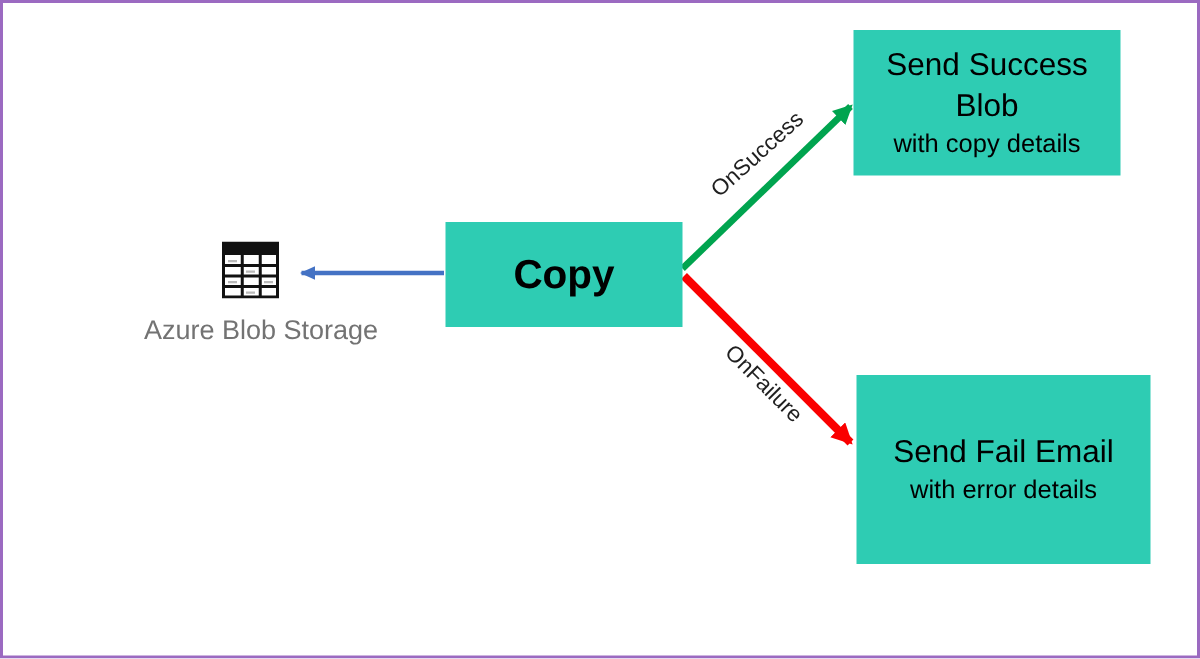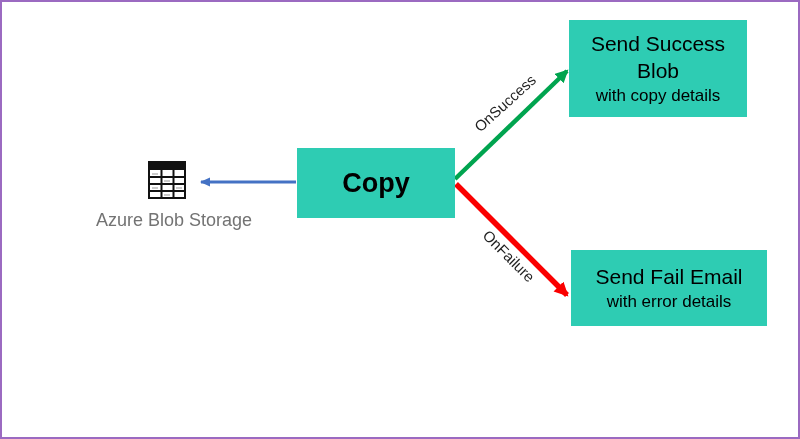--- a/index.html
+++ b/index.html
@@ -18,21 +18,21 @@
     background: #2eccb3;
     color: #000000;
     display: flex;
     flex-direction: column;
     align-items: center;
     justify-content: center;
     text-align: center;
   }
   .node-copy   { left: 295px; top: 146px; width: 158px; height: 70px; font-size: 27px; font-weight: bold; }
   .node-success{ left: 567px; top: 18px;  width: 178px; height: 97px; }
-  .node-fail   { left: 569px; top: 248px; width: 196px; height: 76px; }
+  .node-fail   { left: 569px; top: 248px; width: 196px; height: 126px; }
   .big-line   { font-size: 21px; line-height: 27px; }
   .small-line { font-size: 17px; line-height: 23px; }
   .arrows {
     position: absolute;
     left: 0; top: 0;
     pointer-events: none;
   }
   .edge-label {
     position: absolute;
     font-size: 15px;

